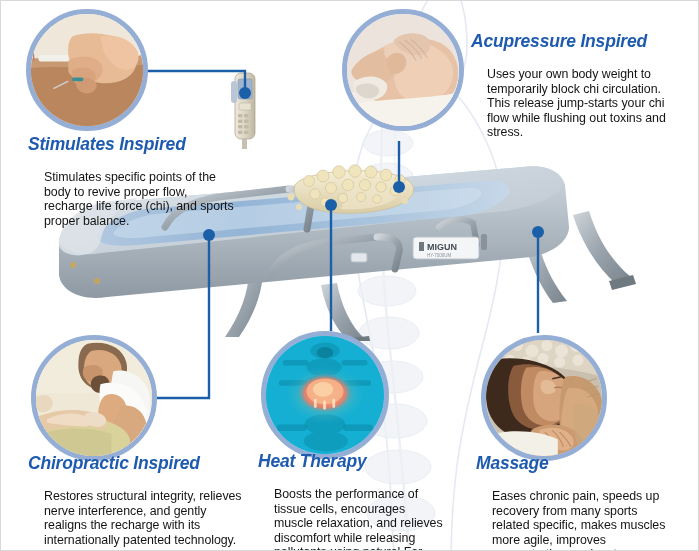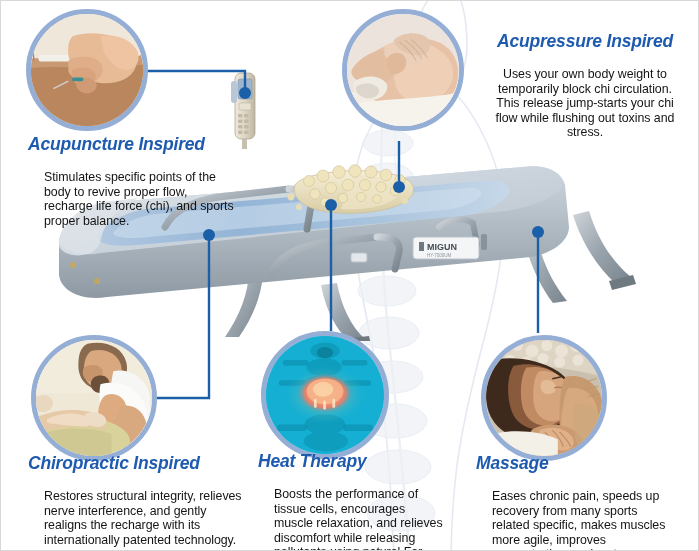--- a/index.html
+++ b/index.html
@@ -53,21 +53,21 @@
   }
   .callout p{
     margin:16px;
     font-size:12.4px;
     line-height:14.6px;
     color:#141414;
     letter-spacing:-.05px;
   }
 
   #c-acupuncture{left:27px;top:133px;width:225px;}
-  #c-acupressure{left:470px;top:30px;width:228px;text-align:center;}
+  #c-acupressure{left:470px;top:30px;width:228px;}
   #c-chiropractic{left:27px;top:452px;width:232px;}
   #c-heat{left:257px;top:450px;width:205px;}
   #c-massage{left:475px;top:452px;width:215px;}
 </style>
 </head>
 <body>
 
 <div id="stage">
 
   <svg class="wm" id="wm-body" viewBox="0 0 260 570">
@@ -391,21 +391,21 @@
       <path d="M96 70 C112 66 124 76 126 92 L126 126 L104 126 C96 110 92 86 96 70 Z" fill="#caa87e" opacity=".6"></path>
       <g stroke="#b59a72" stroke-width="1.4" fill="none" opacity=".7">
         <path d="M106 46 L120 42"></path>
           <path d="M108 54 L122 50"></path>
           <path d="M110 62 L124 58"></path>
       </g>
     </svg>
   </div>
 
   <div class="callout" id="c-acupuncture">
-    <h2>Acupuncture Inspired</h2>
+    <h2>Stimulates Inspired</h2>
     <p>Stimulates specific points of the body to revive proper flow, recharge life force (chi), and sports proper balance.</p>
   </div>
 
   <div class="callout" id="c-acupressure">
     <h2>Acupressure Inspired</h2>
     <p>Uses your own body weight to temporarily block chi circulation. This release jump-starts your chi flow while flushing out toxins and stress.</p>
   </div>
 
   <div class="callout" id="c-chiropractic">
     <h2>Chiropractic Inspired</h2>

